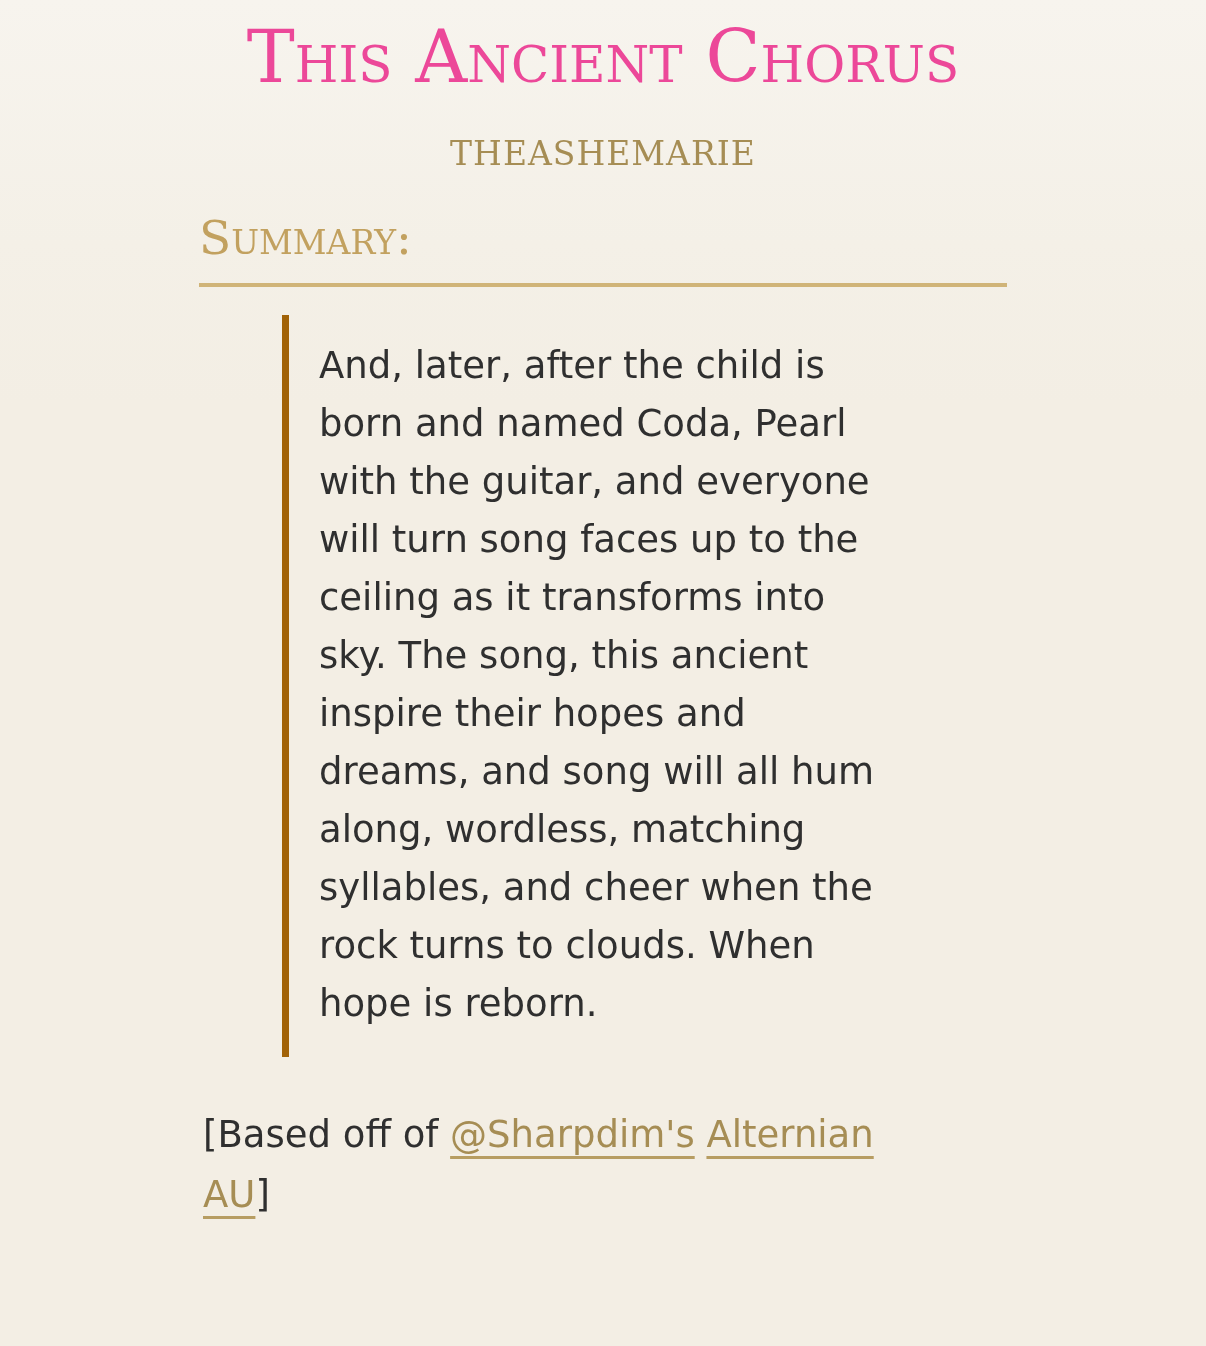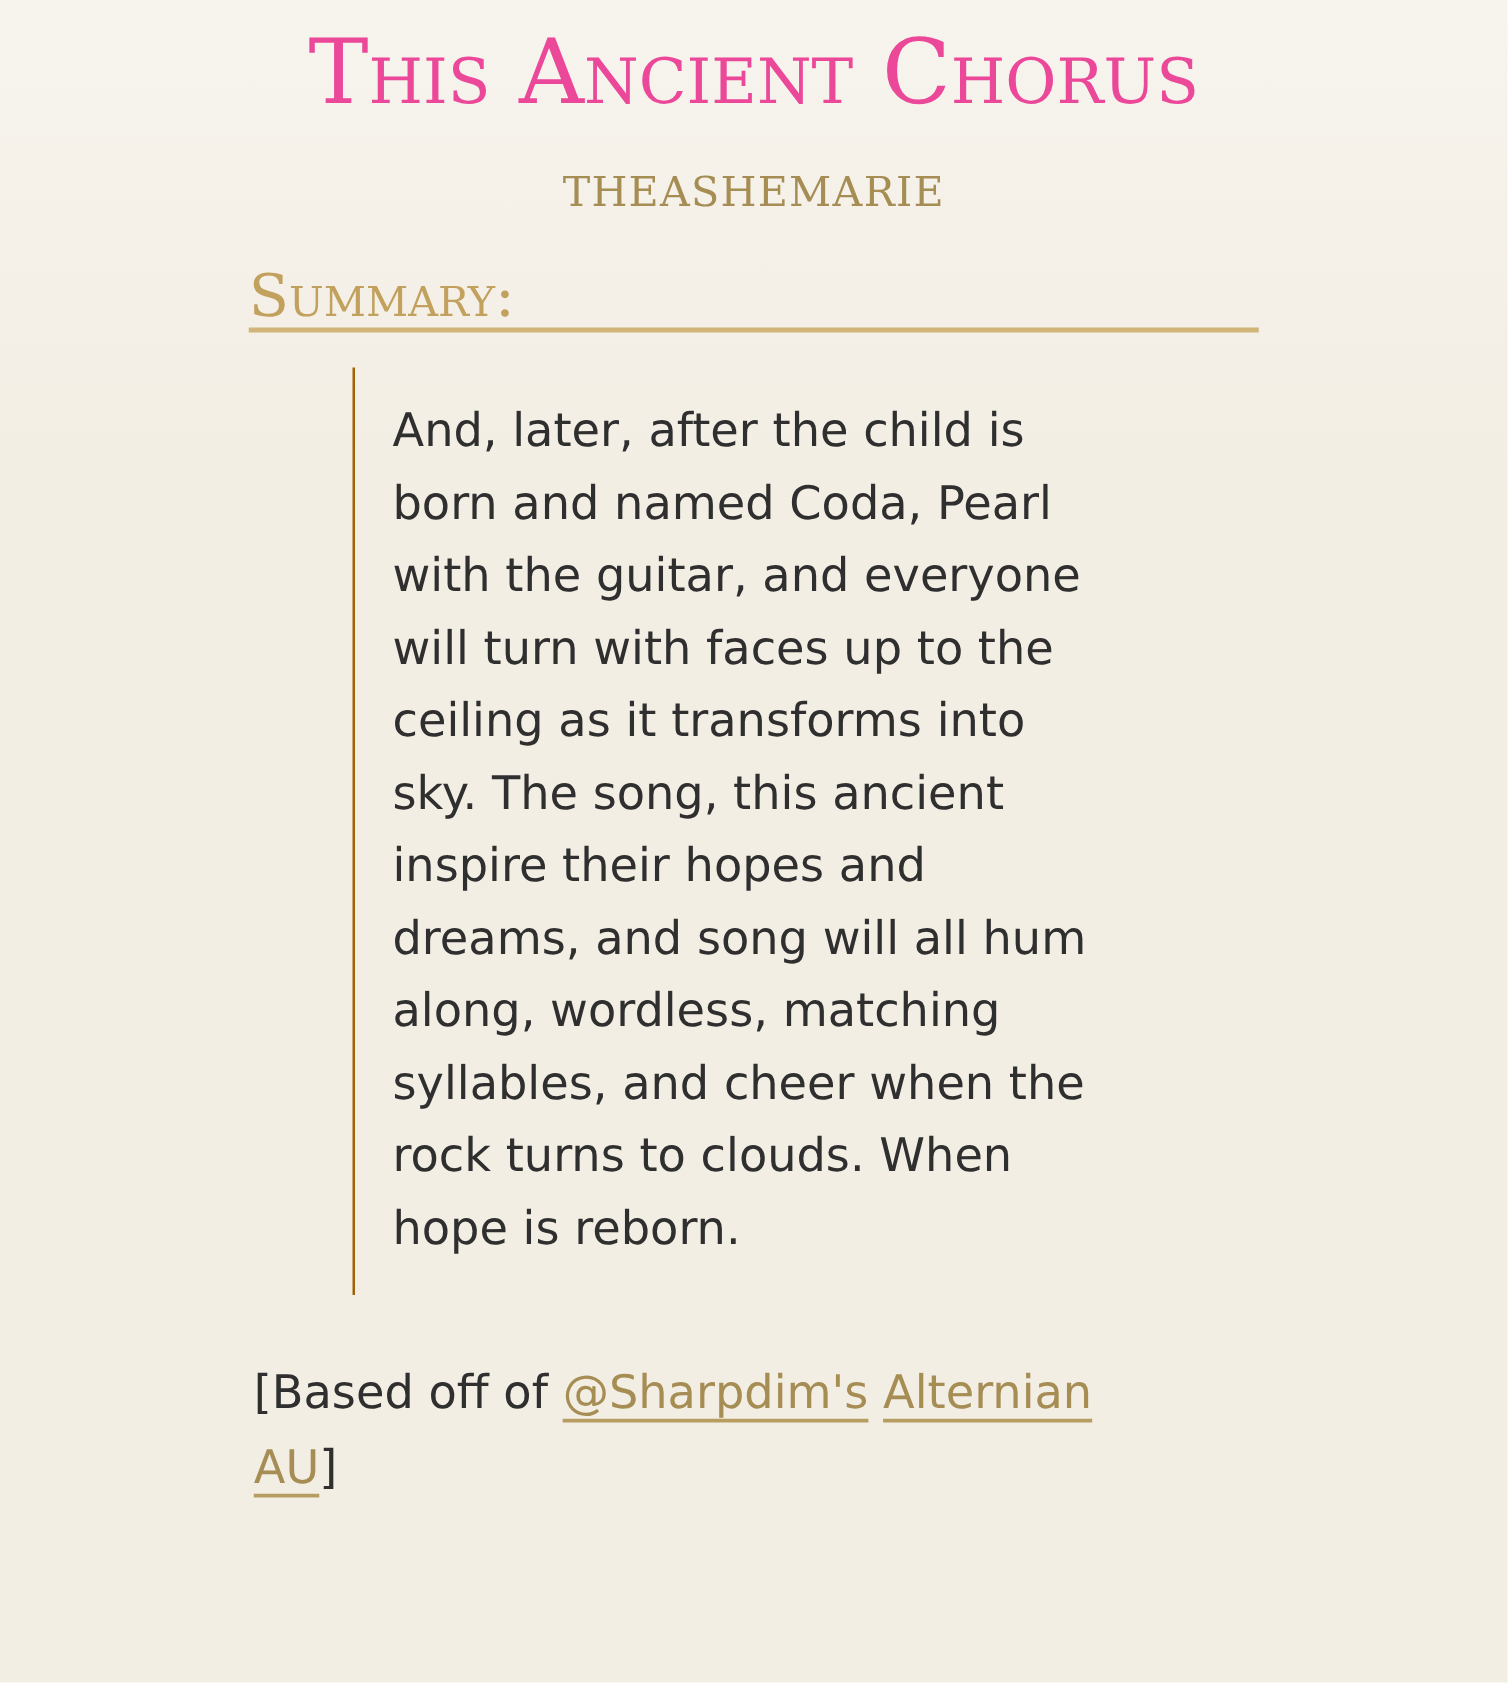--- a/index.html
+++ b/index.html
@@ -50,27 +50,27 @@
   }
 
   .summary-heading {
     margin: 40px 0 0 0;
     font-family: "DejaVu Serif", "Liberation Serif", serif;
     font-variant: small-caps;
     font-weight: normal;
     font-size: 47px;
     line-height: 1.0;
     color: #c2a15f;
-    padding-bottom: 1px;
+    padding-bottom: 22px;
     border-bottom: 4px solid #d0b478;
   }
 
   .summary-quote {
     margin: 28px 0 0 83px;
-    border-left: 2px solid #a16207;
+    border-left: 7px solid #a16207;
     padding: 22px 0 24px 30px;
     font-size: 37px;
     line-height: 58px;
     color: #2f2f2f;
   }
 
   .bq-line {
     white-space: nowrap;
   }
 
@@ -100,21 +100,21 @@
   <div class="work-author">THEASHEMARIE</div>
 
   <div class="content">
 
     <h2 class="summary-heading">Summary:</h2>
 
     <blockquote class="summary-quote">
       <div class="bq-line">And, later, after the child is</div>
       <div class="bq-line">born and named Coda, Pearl</div>
       <div class="bq-line">with the guitar, and everyone</div>
-      <div class="bq-line">will turn with faces up to the</div>
+      <div class="bq-line">will turn song faces up to the</div>
       <div class="bq-line">ceiling as it transforms into</div>
       <div class="bq-line">sky. The song, this ancient</div>
       <div class="bq-line">inspire their hopes and</div>
       <div class="bq-line">dreams, and song will all hum</div>
       <div class="bq-line">along, wordless, matching</div>
       <div class="bq-line">syllables, and cheer when the</div>
       <div class="bq-line">rock turns to clouds. When</div>
       <div class="bq-line">hope is reborn.</div>
     </blockquote>
 

